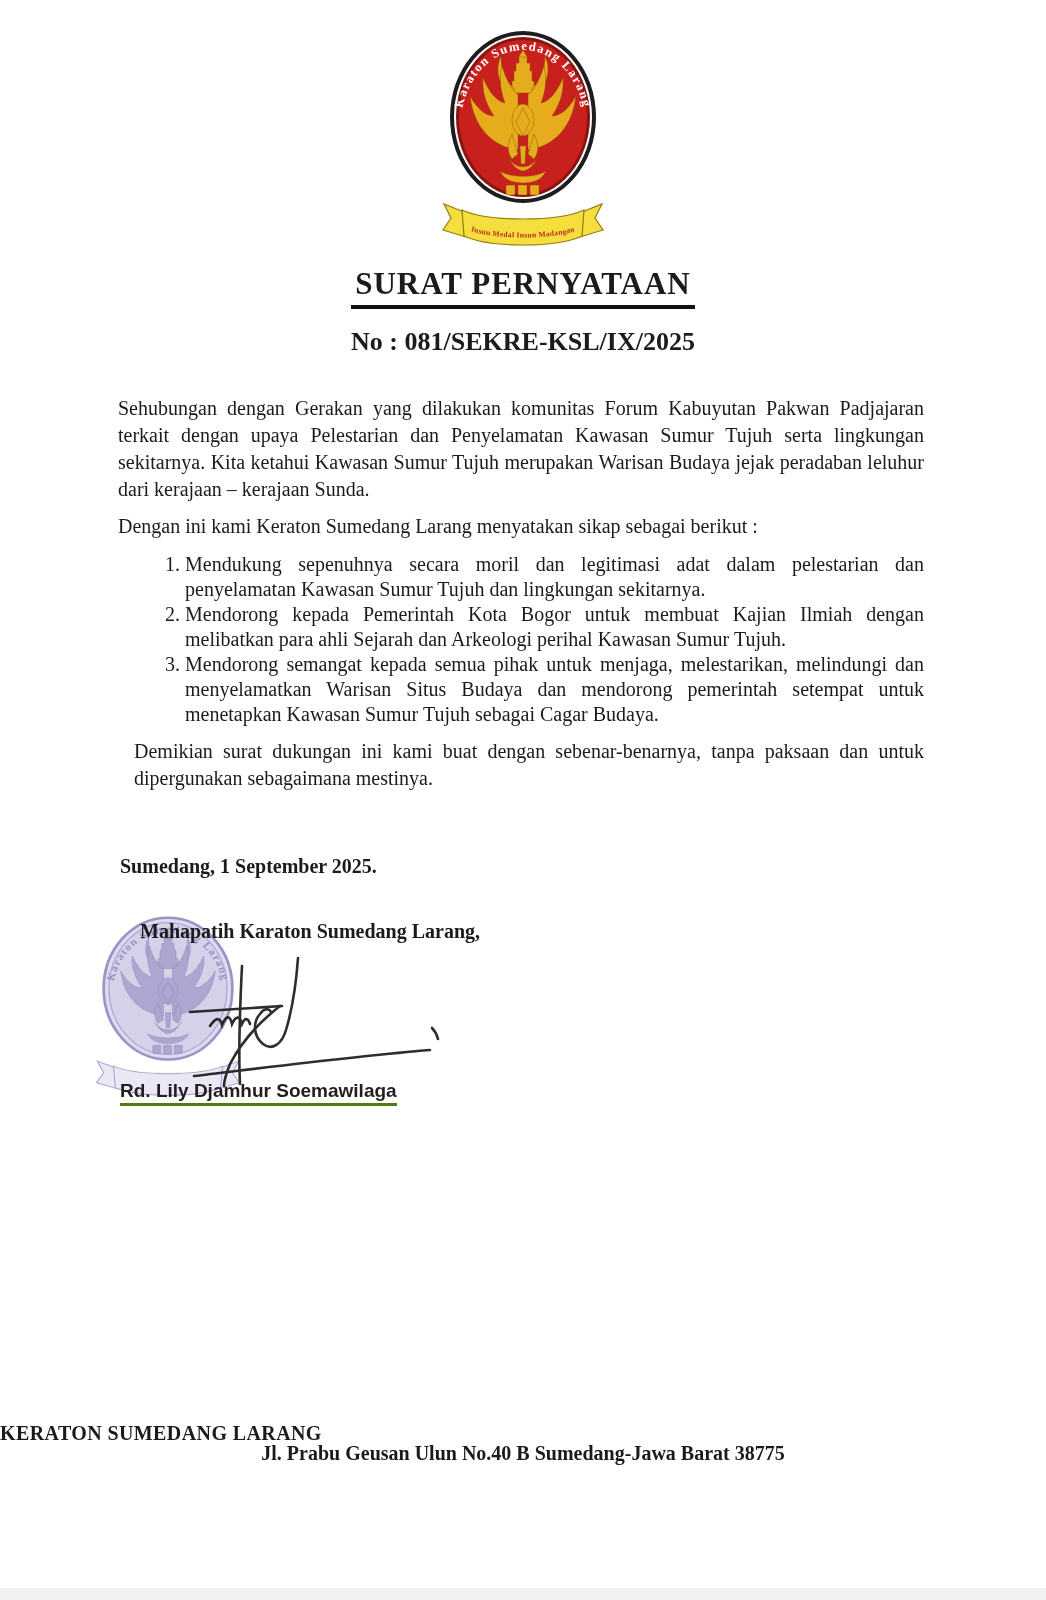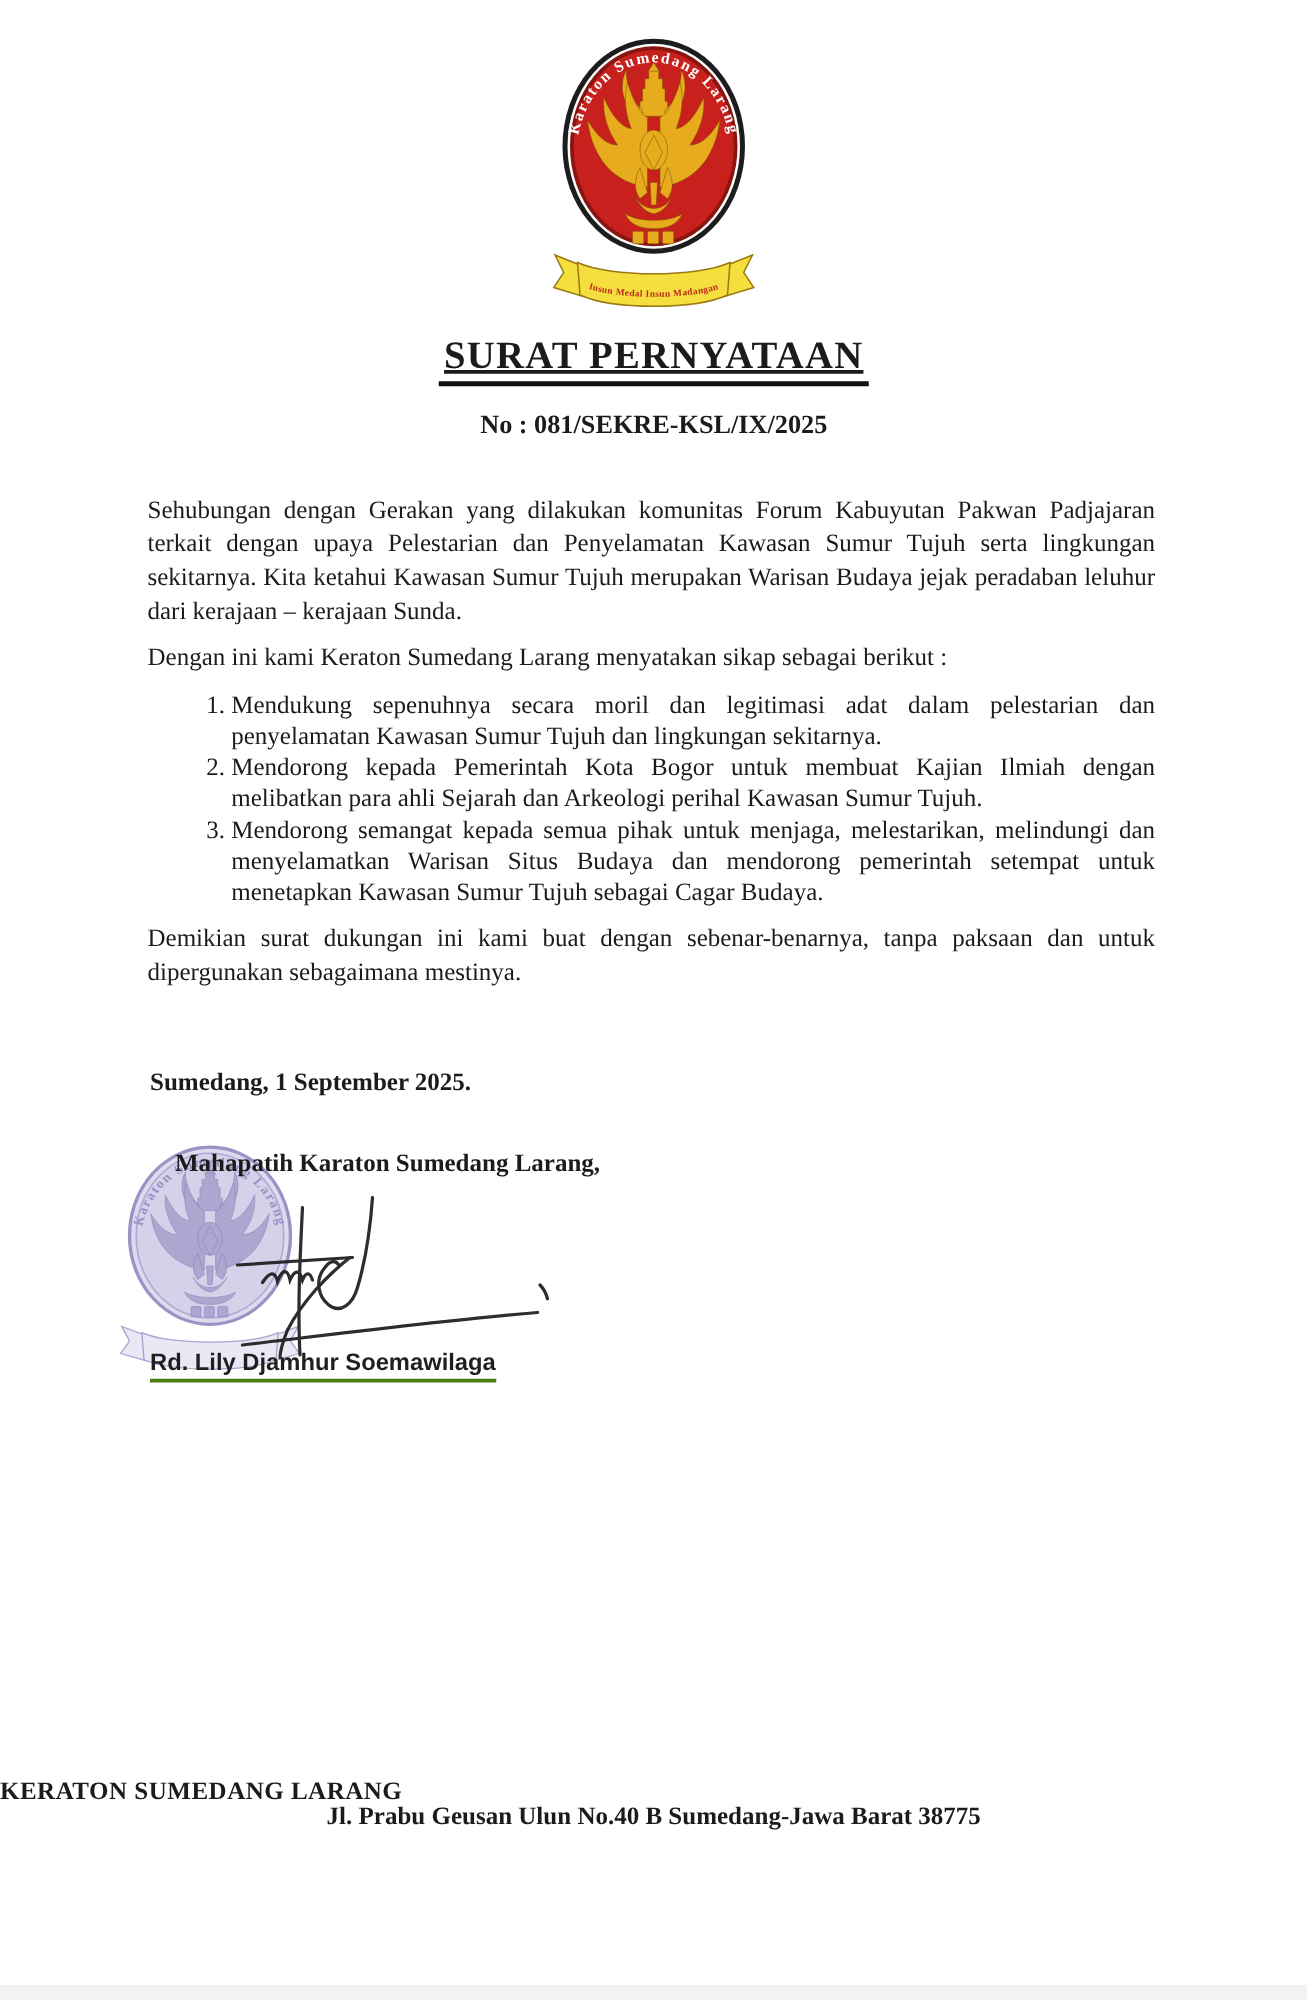--- a/index.html
+++ b/index.html
@@ -21,45 +21,44 @@
   .title-wrap{
     position:absolute;left:0;right:0;top:266px;
     text-align:center;
   }
   .title{
     display:inline-block;
     font-size:31px;font-weight:bold;
     letter-spacing:1px;
     border-bottom:4px solid #111;
     padding:0 4px 3px 4px;
-    text-decoration:underline;
   }
   .number{
     position:absolute;left:0;right:0;top:327px;
     text-align:center;
-    font-size:21px;font-weight:bold;
+    font-size:26px;font-weight:bold;
   }
   
   .body{
     position:absolute;
     left:118px;top:395px;width:806px;
     font-size:20px;line-height:27px;
     text-align:justify;
   }
   .body p{margin:0;}
   .body p.p-intro{margin-top:10px;}
   .body ol{
     margin:12px 0 0 0;
     padding:0 0 0 67px;
   }
   .body ol li{
     text-align:justify;
     line-height:25px;
   }
-  .body p.p-closing{margin-top:11px;}
+  .body p.p-closing{margin-top:11px;margin-left:16px;}
   
   .place-date{
     position:absolute;left:120px;top:855px;
     font-size:20px;font-weight:bold;
   }
   .position-title{
     position:absolute;left:120px;top:920px;
     font-size:20px;font-weight:bold;
     z-index:3;
     margin-left:20px;

